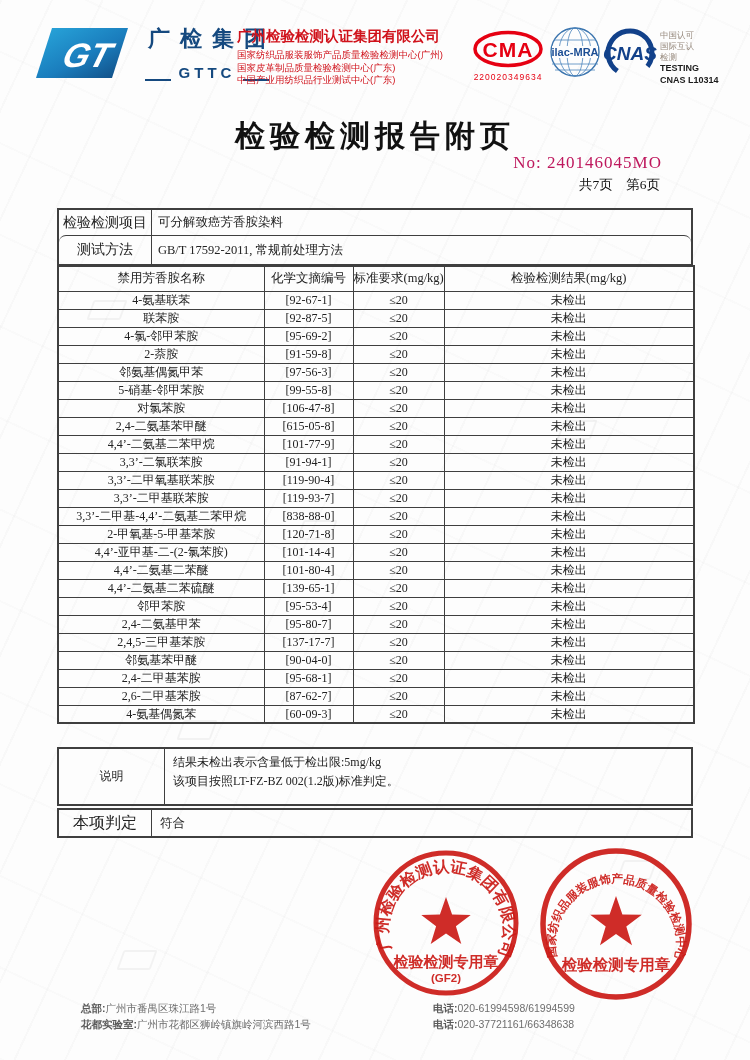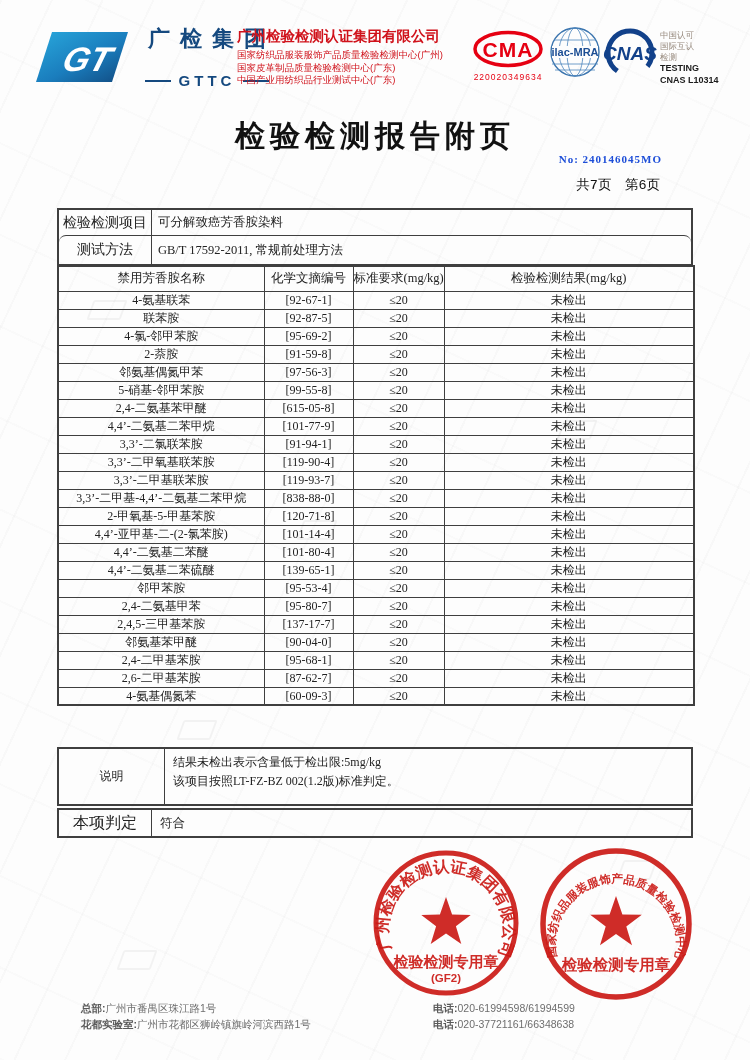--- a/index.html
+++ b/index.html
@@ -12,21 +12,21 @@
                repeating-linear-gradient(25deg, rgba(170,170,170,.04) 0 2px, transparent 2px 83px);
     pointer-events:none; }
   .wm { position:absolute; width:34px; height:20px; border:2px solid rgba(150,150,150,.10);
         transform:skewX(-20deg); border-radius:2px; pointer-events:none; }
 
   
   .logo-block { position:absolute; left:36px; top:24px; display:flex; align-items:center; gap:10px; }
   .logo-text { display:flex; flex-direction:column; align-items:center; }
   .logo-cn { font-family:"Liberation Sans",sans-serif; font-weight:bold; font-size:22px;
              letter-spacing:10px; color:#15497f; white-space:nowrap; text-indent:10px; }
-  .logo-en { display:flex; align-items:center; gap:8px; margin-top:18px; }
+  .logo-en { display:flex; align-items:flex-end; gap:8px; margin-top:10px; }
   .logo-en .dash { width:26px; height:2px; background:#15497f; }
   .logo-en .gttc { font-family:"Liberation Sans",sans-serif; font-weight:bold; font-size:15px;
              letter-spacing:4px; color:#15497f; }
   .company-block { position:absolute; left:237px; top:27px; width:215px; }
   .company-name { font-family:"Liberation Sans",sans-serif; font-weight:bold; font-size:14.5px;
                   color:#d0121b; white-space:nowrap; margin-bottom:3px; }
   .company-line { font-family:"Liberation Sans",sans-serif; font-size:9.5px; color:#d0121b;
                   line-height:1.32; white-space:nowrap; }
 
   .cma-block { position:absolute; left:472px; top:30px; width:72px; text-align:center; }
@@ -35,23 +35,23 @@
   .globe-block { position:absolute; left:549px; top:26px; }
   .cnas-block { position:absolute; left:598px; top:27px; }
   .cnas-text { position:absolute; left:660px; top:30px; width:70px;
                font-family:"Liberation Sans",sans-serif; }
   .cnas-text .zh { font-size:8.5px; color:#978a7e; line-height:1.3; }
   .cnas-text .en { font-size:9px; font-weight:bold; color:#1c1c1c; line-height:1.3; }
 
   
   .doc-title { position:absolute; left:0; top:116px; width:100%; text-align:center;
                font-size:30px; font-weight:bold; letter-spacing:5px; color:#111; }
-  .report-no { position:absolute; right:88px; top:153px; font-size:11px; color:#1d4ed8;
-               letter-spacing:1px;font-weight:bold; }
-  .page-ind  { position:absolute; right:90px; top:176px; font-size:13.5px; color:#111;font-family:Liberation Mono, monospace; }
+  .report-no { position:absolute; right:88px; top:153px; font-size:17px; color:#be185d;
+               letter-spacing:1px; }
+  .page-ind  { position:absolute; right:90px; top:176px; font-size:13.5px; color:#111; }
 
   
   .tbl-border { border:2px solid #3f3f3f; }
   .info-table { position:absolute; left:57px; top:208px; width:636px; }
   .info-row { display:flex; }
   .info-row + .info-row { border-top:1px solid #3f3f3f;border-radius:7px; }
   .info-label { width:93px; min-height:25px; display:flex; align-items:center; justify-content:center;
                 font-size:14px; border-right:1px solid #3f3f3f; text-align:center; padding:2px; }
   .info-value { flex:1; display:flex; align-items:center; font-size:12.5px; padding:2px 6px; }
   .info-row.r2 .info-label, .info-row.r2 .info-value { min-height:28px; }
@@ -227,20 +227,26 @@
           <td>未检出</td>
         </tr>
 
         <tr>
           <td>5-硝基-邻甲苯胺</td>
           <td>[99-55-8]</td>
           <td>≤20</td>
           <td>未检出</td>
         </tr>
 
+        <tr>
+          <td>对氯苯胺</td>
+          <td>[106-47-8]</td>
+          <td>≤20</td>
+          <td>未检出</td>
+        </tr>
 
         <tr>
           <td>2,4-二氨基苯甲醚</td>
           <td>[615-05-8]</td>
           <td>≤20</td>
           <td>未检出</td>
         </tr>
 
         <tr>
           <td>4,4’-二氨基二苯甲烷</td>

